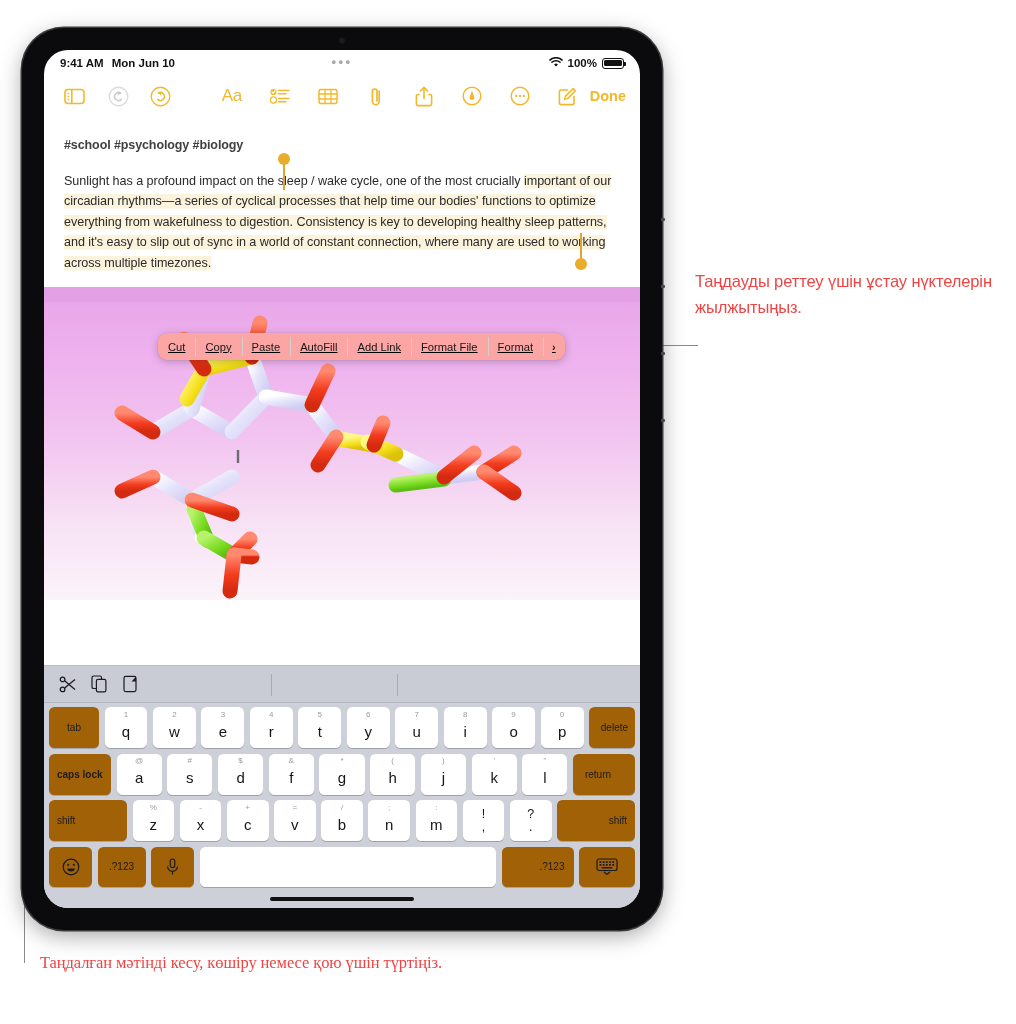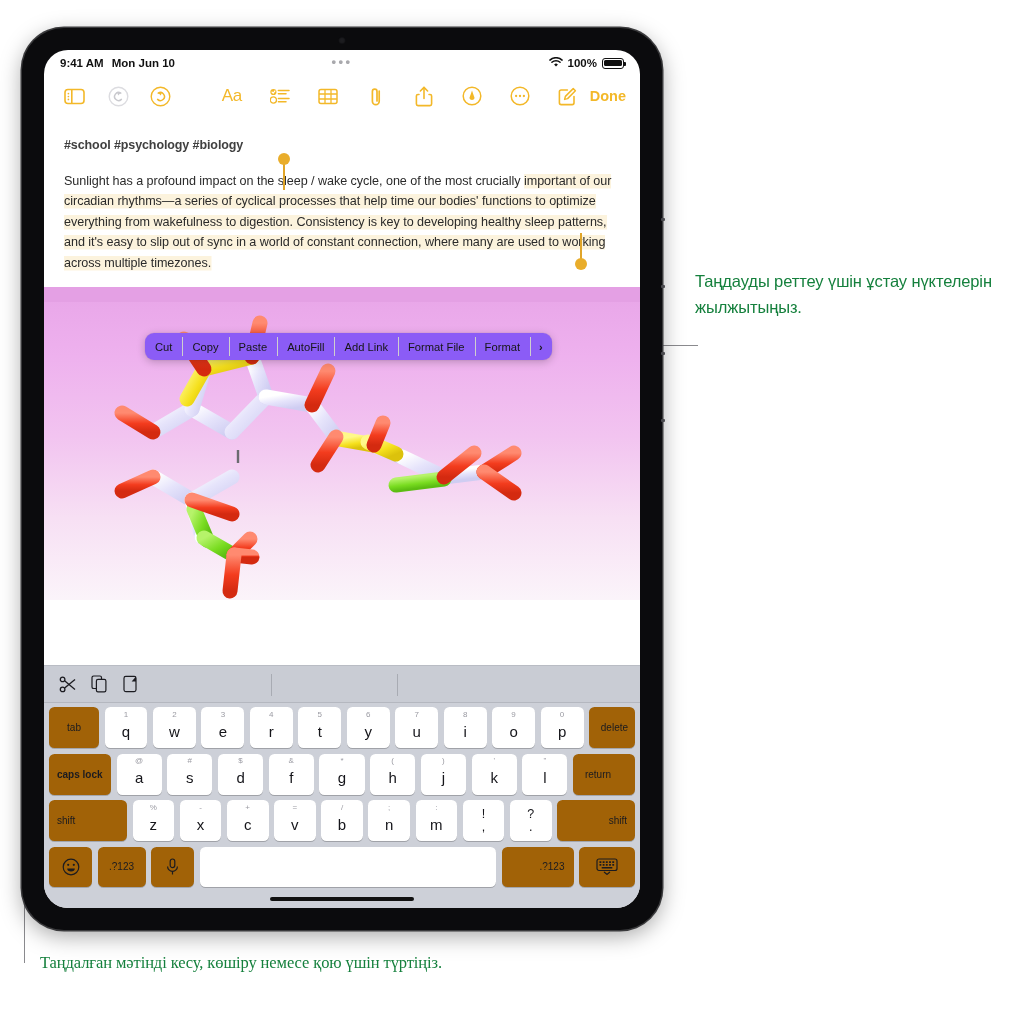--- a/index.html
+++ b/index.html
@@ -187,30 +187,31 @@
     background: #e9ad2b;
   }
   #handle-start { left: 219px; top: -13px; height: 32px; }
   #handle-start::before { top: -5px; }
   #handle-end { left: 516px; top: 62px; height: 32px; }
   #handle-end::before { bottom: -5px; }
 
   
   #ctx-menu {
     position: absolute;
-    left: 101px;
+    left: 114px;
     top: 195px;
     height: 27px;
     display: flex;
     align-items: stretch;
-    background: #8b5cf6;
+    background: #fca5a5;
     border-radius: 9px;
     box-shadow: 0 2px 9px rgba(0,0,0,0.22), 0 0 0 0.5px rgba(0,0,0,0.06);
     z-index: 10;
     overflow: hidden;
+    text-decoration: underline;
   }
   .ctx-item {
     display: flex;
     align-items: center;
     padding: 0 10px;
     font-size: 11.2px;
     color: #161616;
     white-space: nowrap;
     cursor: pointer;
     position: relative;
@@ -330,21 +331,21 @@
     width: 144px; height: 4.5px;
     border-radius: 3px;
     background: #111;
   }
 
   
   .callout {
     position: absolute;
     font-size: 16.5px;
     line-height: 26px;
-    color: #15803d;
+    color: #ef4444;
     letter-spacing: -0.1px;
   }
   #callout-right { left: 695px; top: 268px; width: 312px; }
   #callout-bottom { left: 40px; top: 950px; width: 470px; font-family: Liberation Serif, serif; }
 
   .lead { position: absolute; background: #8a8a8e; }
   
   #lead-r-h { left: 60px; top: 345px; width: 626px; height: 1.3px; }
   #lead-r-v { left: 60px; top: 243px; width: 1.3px; height: 103px; }
   #lead-r-tick { left: 686px; top: 345px; width: 12px; height: 1.3px; }

